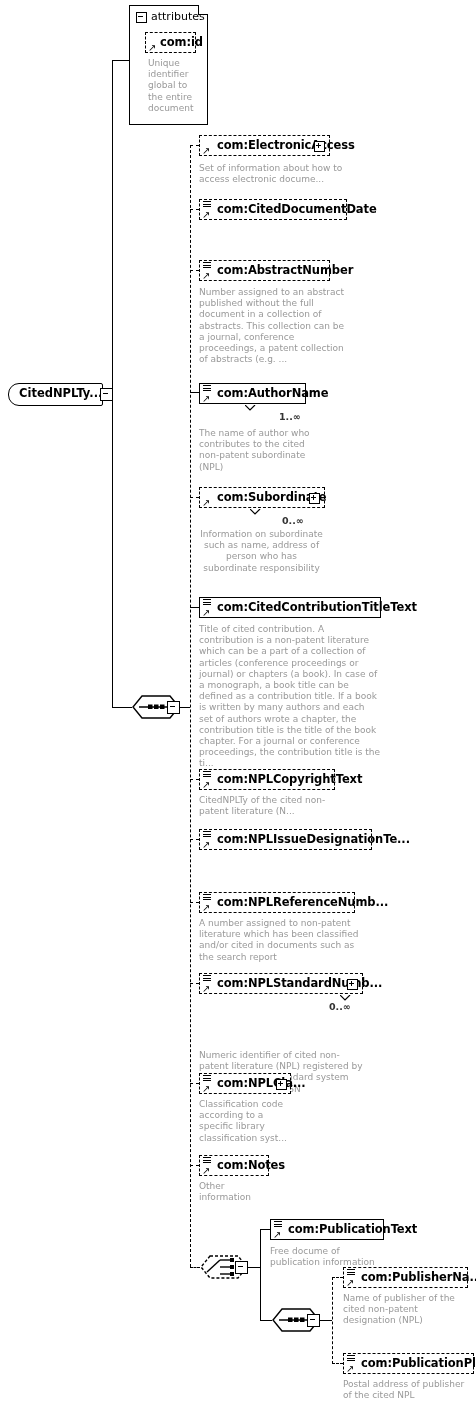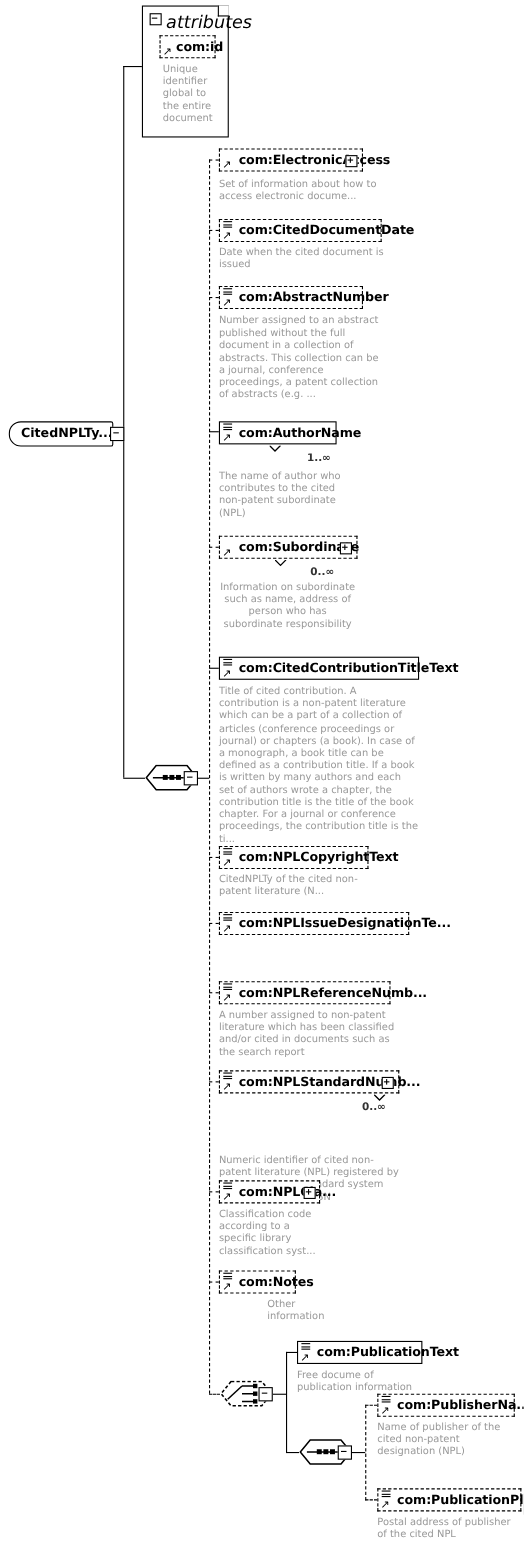--- a/index.html
+++ b/index.html
@@ -53,22 +53,22 @@
        font-family:"DejaVu Sans","Liberation Sans",sans-serif;}
 
   
   .card{position:absolute;font-size:9.5px;color:#333;font-weight:bold;}
   .caret{position:absolute;width:11px;height:6px;}
 
   
   .attrbox{position:absolute;border:1px solid #000;background:#fff;}
   .attrbox .fold{position:absolute;right:-1px;top:-1px;width:9px;height:9px;
         background:#fff;border-left:1px solid #000;border-bottom:1px solid #000;}
-  .attrhdr{position:absolute;left:6px;top:4px;font-size:16px;
-        font-style:italic;color:#000;}
+  .attrhdr{position:absolute;left:6px;top:4px;font-size:11px;
+        color:#000;}
   .minusbox{position:absolute;left:6px;top:6px;width:9px;height:9px;
         border:1px solid #000;background:#fff;}
   .minusbox::before{content:"";position:absolute;left:1px;top:3px;width:5px;height:1px;background:#000;}
 
   
   .rootnode{position:absolute;border:1.5px solid #000;background:#fff;
         border-radius:11px 2px 2px 11px;height:21px;line-height:18px;}
   .rootnode .shadow{position:absolute;left:4px;top:4px;right:-4px;bottom:-4px;
         background:#b9b9b9;border-radius:11px 2px 2px 11px;z-index:-1;}
   .rootnode .lbl{position:absolute;left:10px;top:0;font-size:11.5px;
@@ -170,21 +170,20 @@
   <div class="node dashed" style="left:199px;top:199px;width:148px;">
     <div class="shadow"></div>
     <div class="glines">
         <i></i>
         <i></i>
         <i></i>
       </div>
     <div class="garrow">↗</div>
     <div class="lbl">com:CitedDocumentDate</div>
   </div>
-  <div class="doc" style="left:199px;top:225px;width:150px;">Date when the cited document is issued</div>
 
   <div class="node dashed" style="left:199px;top:260px;width:131px;">
     <div class="shadow"></div>
     <div class="glines">
         <i></i>
         <i></i>
         <i></i>
       </div>
     <div class="garrow">↗</div>
     <div class="lbl">com:AbstractNumber</div>
@@ -301,21 +300,21 @@
   <div class="node dashed" style="left:199px;top:1155px;width:70px;">
     <div class="shadow"></div>
     <div class="glines">
         <i></i>
         <i></i>
         <i></i>
       </div>
     <div class="garrow">↗</div>
     <div class="lbl">com:Notes</div>
   </div>
-  <div class="doc" style="left:199px;top:1181px;width:70px;margin-left:44px;">Other information</div>
+  <div class="doc" style="left:199px;top:1181px;width:70px;">Other information</div>
 
   <div class="comp" style="left:200px;top:1255px;">
     <div class="shadow"></div>
     <svg width="48" height="24" viewBox="0 0 48 24">
       <polygon points="10,1 38,1 47,12 38,23 10,23 1,12" fill="#fff" stroke="#000" stroke-width="1.4" stroke-dasharray="3,2"></polygon>
       <line x1="7" y1="17" x2="20" y2="5" stroke="#000" stroke-width="1.4"></line>
       <line x1="20" y1="5" x2="30" y2="5" stroke="#000" stroke-width="1.4"></line>
       <line x1="20" y1="12" x2="30" y2="12" stroke="#000" stroke-width="1.4"></line>
       <line x1="20" y1="19" x2="30" y2="19" stroke="#000" stroke-width="1.4"></line>
       <rect x="30" y="3" width="4" height="4" fill="#000"></rect>

